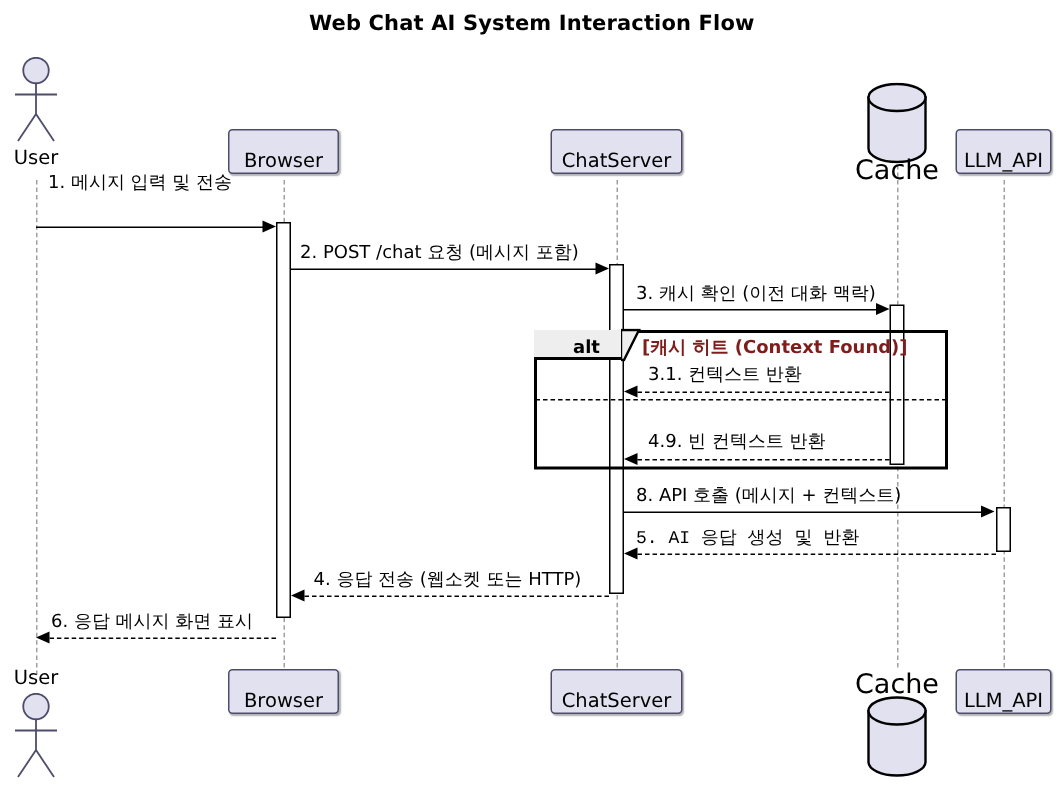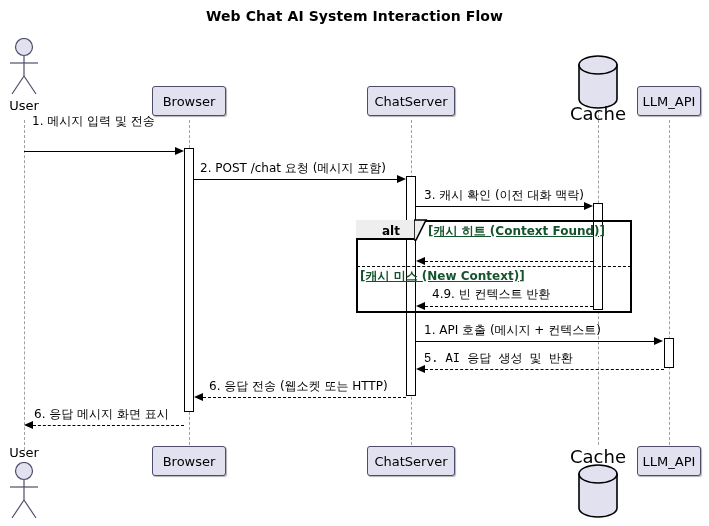--- a/index.html
+++ b/index.html
@@ -36,21 +36,21 @@
     border-left: 1px dashed #a0a0a0;
   }
   
   .participant-box {
     position: absolute;
     box-sizing: border-box;
     background: #e1e1f0;
     border: 1px solid #4d4d6b;
     border-radius: 3px;
     display: flex;
-    align-items: center;
+    align-items: flex-end;
     justify-content: center;
     font-size: 13px;
     color: #000000;
     box-shadow: 1px 1px 1px rgba(0,0,0,0.30);
     font-family: "DejaVu Sans", sans-serif;
     white-space: nowrap;
   }
   
   .actor {
     position: absolute;
@@ -136,24 +136,23 @@
     position: absolute;
     font-size: 12px;
     font-weight: bold;
     color: #000000;
     font-family: "DejaVu Sans", sans-serif;
   }
   .alt-guard {
     position: absolute;
     font-size: 12px;
     font-weight: bold;
-    color: #14532d;
-    white-space: nowrap;
-    font-family: "DejaVu Sans", sans-serif;
-    text-decoration: underline;
+    color: #7f1d1d;
+    white-space: nowrap;
+    font-family: "DejaVu Sans", sans-serif;
   }
   .alt-divider {
     position: absolute;
     height: 0;
     border-top: 1px dashed #000000;
   }
 </style>
 </head>
 <body>
 
@@ -239,50 +238,50 @@
   <div class="alt-tag" style="left:356px; top:220px; width:60px; height:20px;"></div>
   <svg style="position:absolute; left:414px; top:219px;" width="16" height="22" viewBox="0 0 16 22">
     <path d="M0,1 L12,1 L2,21 L0,21 Z" fill="#eeeeee" stroke="#000000" stroke-width="1.6"></path>
   </svg>
   <div class="alt-tag-text" style="left:382px; top:224px;">alt</div>
 
   <div class="alt-guard" style="left:428px; top:223px;">[캐시 히트 (Context Found)]</div>
 
   <div class="alt-divider" style="left:357px; top:266px; width:274px;"></div>
 
-  <div class="alt-guard" style="left:360px; top:268px;">[캐시 미스 (New Context)]</div>
 
   <div class="msg-label" style="left:32px; top:113px;">1. 메시지 입력 및 전송</div>
   <div class="msg-line" style="left:24px; top:151px; width:152px;"></div>
   <div class="arrow-head right" style="left:175px; top:147px;"></div>
 
   <div class="msg-label" style="left:200px; top:160px;">2. POST /chat 요청 (메시지 포함)</div>
   <div class="msg-line" style="left:194px; top:179px; width:204px;"></div>
   <div class="arrow-head right" style="left:397px; top:175px;"></div>
 
   <div class="msg-label" style="left:424px; top:187px;">3. 캐시 확인 (이전 대화 맥락)</div>
   <div class="msg-line" style="left:416px; top:206px; width:169px;"></div>
   <div class="arrow-head right" style="left:584px; top:202px;"></div>
 
+  <div class="msg-label" style="left:432px; top:241px;">3.1. 컨텍스트 반환</div>
   <div class="msg-line dashed" style="left:425px; top:261px; width:168px;"></div>
   <div class="arrow-head left" style="left:416px; top:257px;"></div>
 
   <div class="msg-label" style="left:432px; top:286px;">4.9. 빈 컨텍스트 반환</div>
   <div class="msg-line dashed" style="left:425px; top:306px; width:168px;"></div>
   <div class="arrow-head left" style="left:416px; top:302px;"></div>
 
-  <div class="msg-label" style="left:424px; top:322px;">1. API 호출 (메시지 + 컨텍스트)</div>
+  <div class="msg-label" style="left:424px; top:322px;">8. API 호출 (메시지 + 컨텍스트)</div>
   <div class="msg-line" style="left:416px; top:341px; width:239px;"></div>
   <div class="arrow-head right" style="left:654px; top:337px;"></div>
 
   <div class="msg-label" style="left:424px; top:350px;font-family:Liberation Mono, monospace;">5. AI 응답 생성 및 반환</div>
   <div class="msg-line dashed" style="left:425px; top:369px; width:239px;"></div>
   <div class="arrow-head left" style="left:416px; top:365px;"></div>
 
-  <div class="msg-label" style="left:209px; top:378px;">6. 응답 전송 (웹소켓 또는 HTTP)</div>
+  <div class="msg-label" style="left:209px; top:378px;">4. 응답 전송 (웹소켓 또는 HTTP)</div>
   <div class="msg-line dashed" style="left:203px; top:397px; width:203px;"></div>
   <div class="arrow-head left" style="left:194px; top:393px;"></div>
 
   <div class="msg-label" style="left:34px; top:406px;">6. 응답 메시지 화면 표시</div>
   <div class="msg-line dashed" style="left:33px; top:425px; width:151px;"></div>
   <div class="arrow-head left" style="left:24px; top:421px;"></div>
 
 </div>
 
 </body></html>

